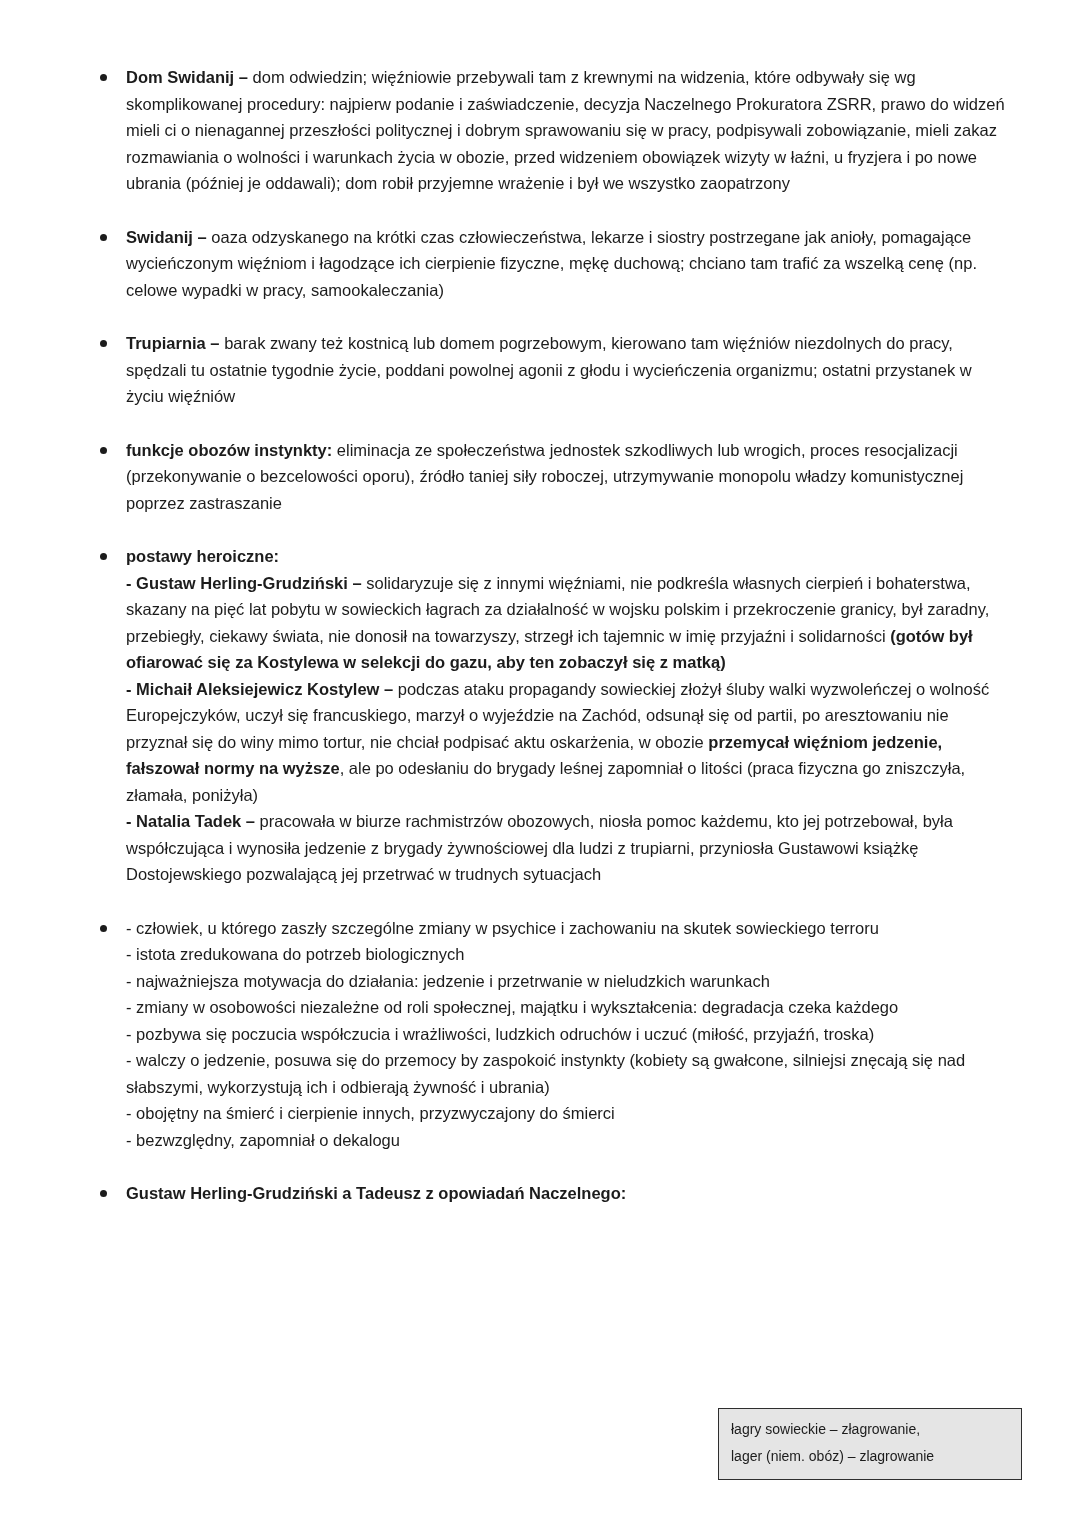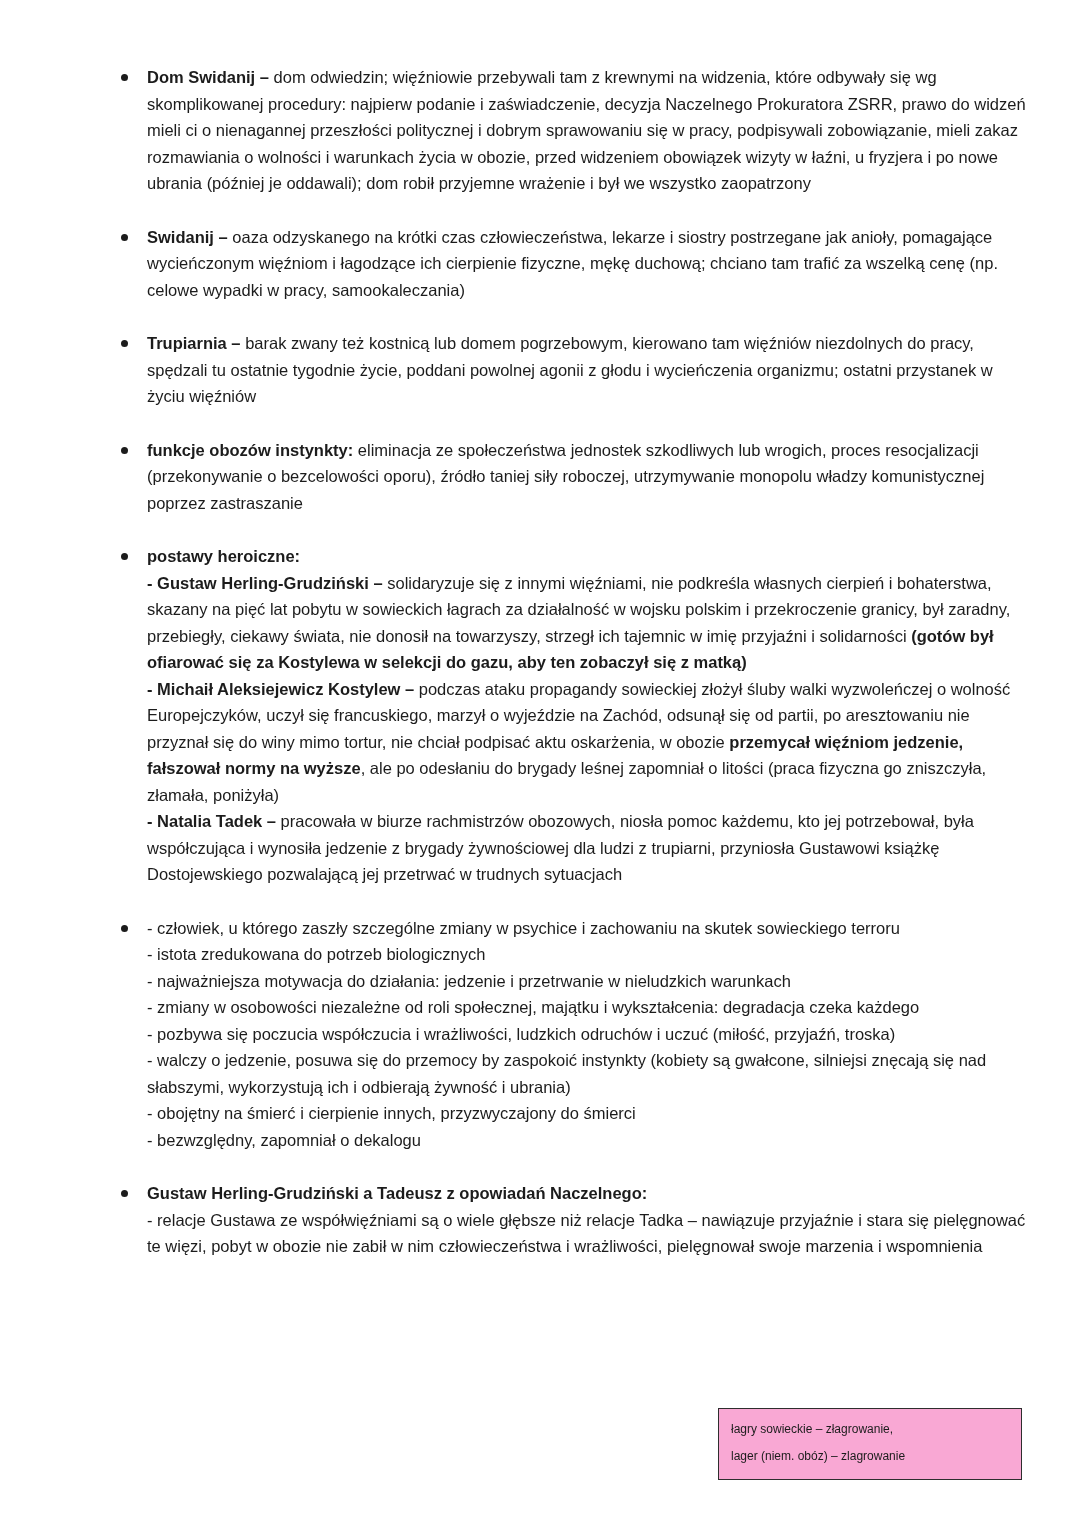--- a/index.html
+++ b/index.html
@@ -11,21 +11,21 @@
     height: 1527px;
     background: #ffffff;
     font-family: "Liberation Sans", sans-serif;
     color: #1c1c1c;
     position: relative;
     overflow: hidden;
   }
   .page {
     position: absolute;
     top: 64px;
-    left: 117px;
+    left: 96px;
     width: 912px;
   }
   ul.notes {
     list-style: none;
     margin: 0;
     padding: 0;
     font-size: 16.5px;
     line-height: 26.5px;
   }
   ul.notes li {
@@ -47,23 +47,23 @@
     font-weight: bold;
   }
   .note-box {
     position: absolute;
     left: 718px;
     top: 1408px;
     width: 304px;
     box-sizing: border-box;
     border: 1.5px solid #2e2e2e;
     padding: 7px 12px 9px 12px;
-    font-size: 12px;
+    font-size: 14px;
     line-height: 27px;
-    background: #f9a8d4;
+    background: #e5e5e5;
   }
 </style>
 </head>
 <body>
 
 <div class="page">
   <ul class="notes">
       <li>
         <div><span class="b">Dom Swidanij – </span><span>dom odwiedzin; więźniowie przebywali tam z krewnymi na widzenia, które odbywały się wg skomplikowanej procedury: najpierw podanie i zaświadczenie, decyzja Naczelnego Prokuratora ZSRR, prawo do widzeń mieli ci o nienagannej przeszłości politycznej i dobrym sprawowaniu się w pracy, podpisywali zobowiązanie, mieli zakaz rozmawiania o wolności i warunkach życia w obozie, przed widzeniem obowiązek wizyty w łaźni, u fryzjera i po nowe ubrania (później je oddawali); dom robił przyjemne wrażenie i był we wszystko zaopatrzony</span></div>
       </li>
@@ -87,21 +87,20 @@
         <div><span>- istota zredukowana do potrzeb biologicznych</span></div>
         <div><span>- najważniejsza motywacja do działania: jedzenie i przetrwanie w nieludzkich warunkach</span></div>
         <div><span>- zmiany w osobowości niezależne od roli społecznej, majątku i wykształcenia: degradacja czeka każdego</span></div>
         <div><span>- pozbywa się poczucia współczucia i wrażliwości, ludzkich odruchów i uczuć (miłość, przyjaźń, troska)</span></div>
         <div><span>- walczy o jedzenie, posuwa się do przemocy by zaspokoić instynkty (kobiety są gwałcone, silniejsi znęcają się nad słabszymi, wykorzystują ich i odbierają żywność i ubrania)</span></div>
         <div><span>- obojętny na śmierć i cierpienie innych, przyzwyczajony do śmierci</span></div>
         <div><span>- bezwzględny, zapomniał o dekalogu</span></div>
       </li>
       <li>
         <div><span class="b">Gustaw Herling-Grudziński a Tadeusz z opowiadań Naczelnego:</span></div>
-        <div><span>- relacje Gustawa ze współwięźniami są o wiele głębsze niż relacje Tadka – nawiązuje przyjaźnie i stara się pielęgnować te więzi, pobyt w obozie nie zabił w nim człowieczeństwa i wrażliwości, pielęgnował swoje marzenia i wspomnienia</span></div>
       </li>
     </ul>
 </div>
 
 <div class="note-box">
   <div>łagry sowieckie – złagrowanie,</div>
   <div>lager (niem. obóz) – zlagrowanie</div>
 </div>
 
 </body></html>

